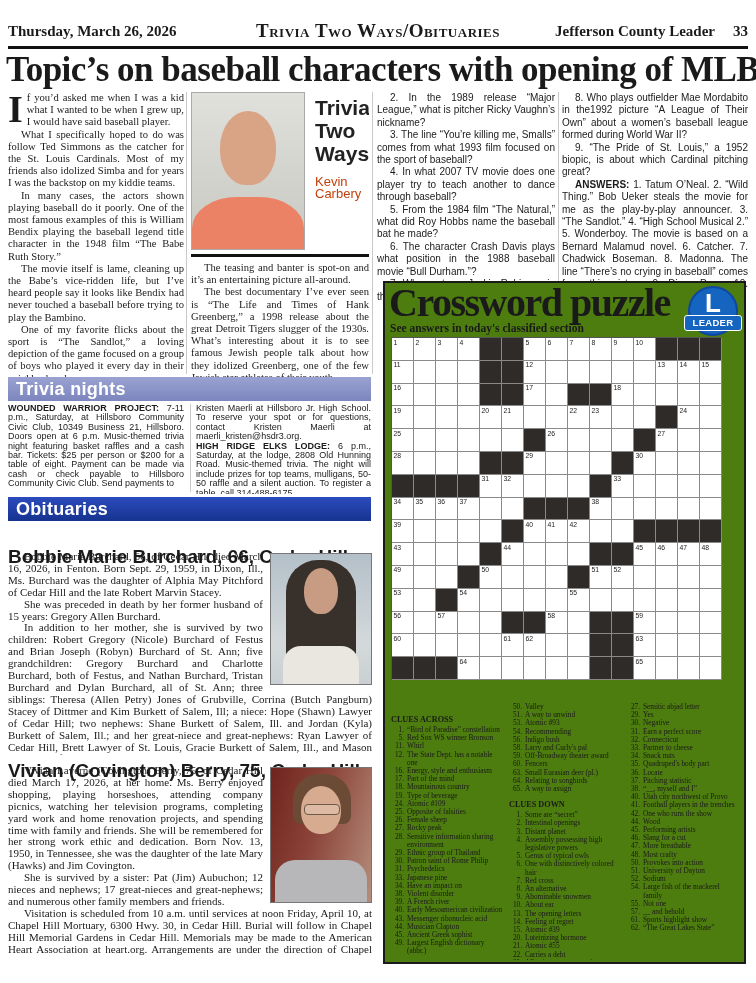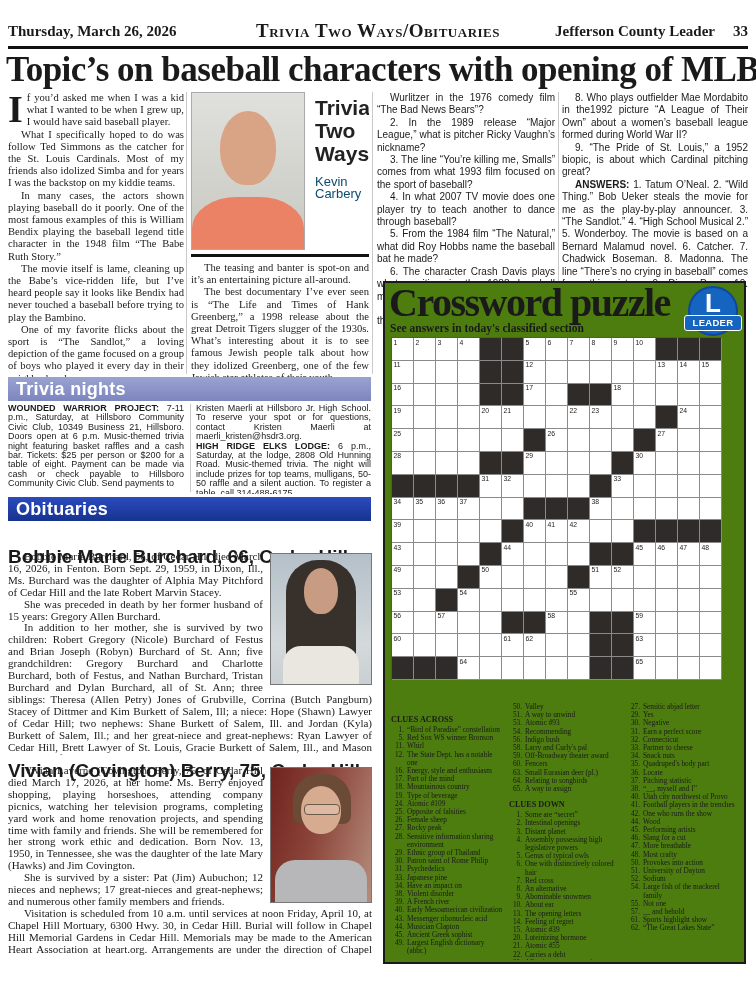--- a/index.html
+++ b/index.html
@@ -26,21 +26,21 @@
   .colhead{position:relative;height:160px;}
   .photo{position:relative;overflow:hidden;}
   .photo-kevin{position:absolute;left:0;top:0;width:112px;height:156px;border:1px solid #aaa;
      background:linear-gradient(180deg,#e0e0dc,#c8c8c2);}
   .ph-face{position:absolute;border-radius:50% 50% 46% 46%;}
   .ph-torso{position:absolute;}
   .ph-hair{position:absolute;}
   .photo-kevin .ph-face{left:28px;top:18px;width:56px;height:74px;background:#d9a385;}
   .photo-kevin .ph-torso{left:0;bottom:0;width:100%;height:52px;background:#ec8265;border-radius:40% 40% 0 0/60% 60% 0 0;}
   .tt-title{position:absolute;left:124px;top:4px;font-family:Liberation Sans, sans-serif;font-weight:bold;font-size:21px;line-height:23px;color:#222;}
-  .tt-byline{position:absolute;left:124px;top:84px;font-family:"Liberation Sans",sans-serif;font-size:13px;color:#0c4a6e;}
+  .tt-byline{position:absolute;left:124px;top:84px;font-family:"Liberation Sans",sans-serif;font-size:13px;color:#c2410c;}
   .colhead-rule{border-bottom:3px solid #111;margin:2px 0 5px 0;}
   
   .banner{position:absolute;left:8px;width:363px;color:#fff;font-family:"Liberation Sans",sans-serif;
           font-weight:bold;font-size:18px;padding:2px 0 2px 8px;box-sizing:border-box;height:24px;letter-spacing:.3px;}
   .banner-trivia{top:377px;background:linear-gradient(180deg,#9aa2d2,#7d86bd);}
   .banner-obits{top:497px;background:linear-gradient(180deg,#2c4bbd,#16338f);}
   
   .tcol{position:absolute;top:404px;height:90px;overflow:hidden;font-family:"Liberation Sans",sans-serif;
         font-size:9px;line-height:9.4px;text-align:justify;}
   #tcol1{left:8px;width:176px;}
@@ -125,21 +125,20 @@
     <div class="colhead-rule"></div>
     <div>
         <p>The teasing and banter is spot-on and it’s an entertaining picture all-around.</p>
         <p>The best documentary I’ve ever seen is “The Life and Times of Hank Greenberg,” a 1998 release about the great Detroit Tigers slugger of the 1930s. What’s interesting about it is to see famous Jewish people talk about how they idolized Greenberg, one of the few Jewish star athletes of their youth.</p>
       </div>
 
   </div>
 
   <div class="acol" id="col3">
     <div>
-        <p>Wurlitzer in the 1976 comedy film “The Bad News Bears”?</p>
         <p>2. In the 1989 release “Major League,” what is pitcher Ricky Vaughn’s nickname?</p>
         <p>3. The line “You’re killing me, Smalls” comes from what 1993 film focused on the sport of baseball?</p>
         <p>4. In what 2007 TV movie does one player try to teach another to dance through baseball?</p>
         <p>5. From the 1984 film “The Natural,” what did Roy Hobbs name the baseball bat he made?</p>
         <p>6. The character Crash Davis plays what position in the 1988 baseball movie “Bull Durham.”?</p>
         <p>7. Who portrays Jackie Robinson in the 2013 film “42”?</p>
       </div>
   </div>
 
   <div class="acol" id="col4">

